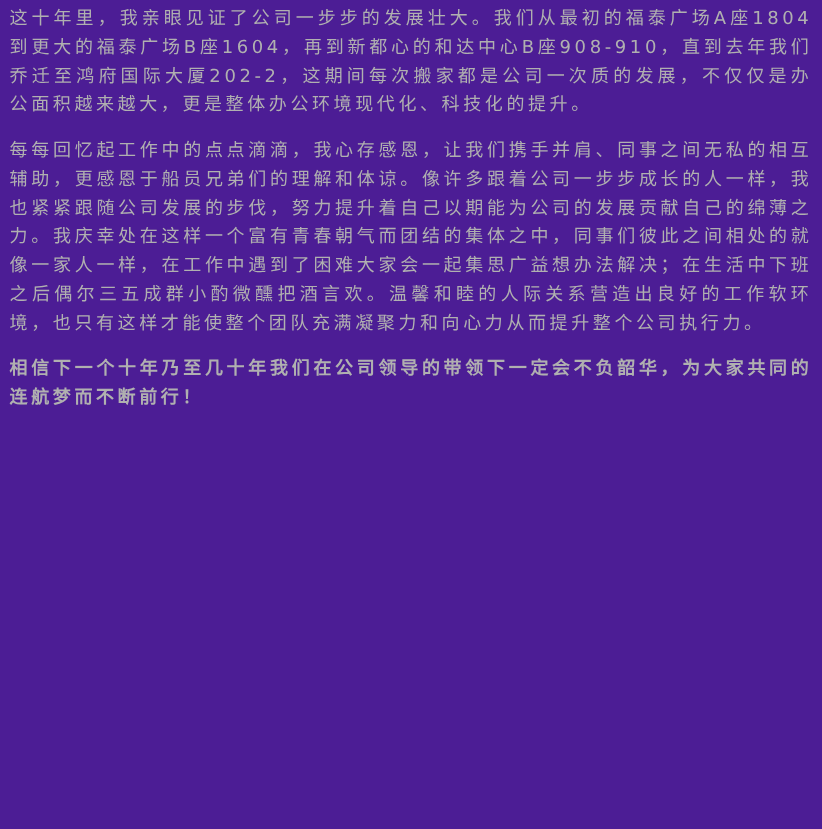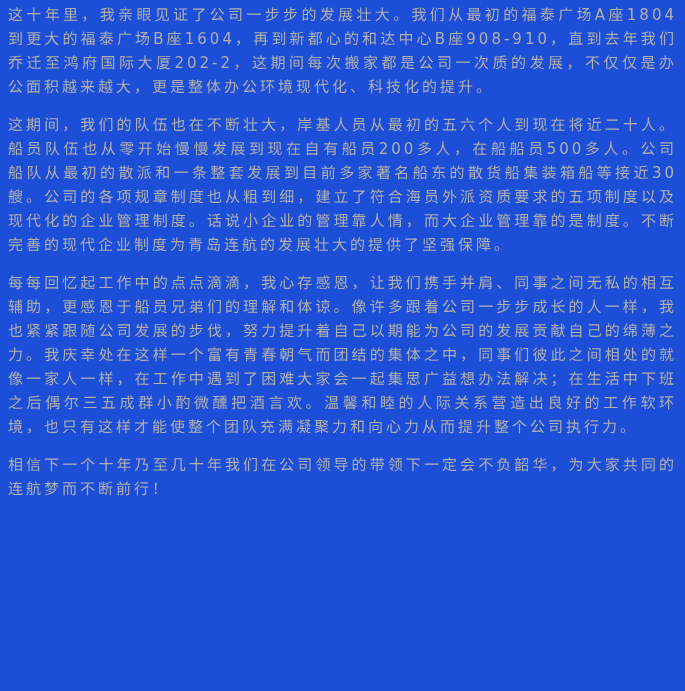--- a/index.html
+++ b/index.html
@@ -11,37 +11,37 @@
     width: 685px;
     height: 691px;
     overflow: hidden;
     font-family: "DejaVu Sans", sans-serif;
   }
   .doc-page {
     box-sizing: border-box;
     width: 685px;
     height: 691px;
     padding: 3px 8px 0 8px;
-    background: #1d4ed8;
+    background: #4c1d95;
   }
   .doc-page p.body-paragraph {
     margin: 0 0 14px 0;
     color: #b0b0b0;
     font-size: 15px;
     line-height: 24px;
     letter-spacing: 3px;
     text-align: justify;
     text-justify: inter-ideograph;
     word-break: break-all;
   }
   .doc-page p.body-paragraph:last-child {
     margin-bottom: 12px;
+    font-weight: bold;
   }
 </style>
 </head>
 <body>
 
 <div class="doc-page">
   <p class="body-paragraph">这十年里，我亲眼见证了公司一步步的发展壮大。我们从最初的福泰广场A座1804到更大的福泰广场B座1604，再到新都心的和达中心B座908-910，直到去年我们乔迁至鸿府国际大厦202-2，这期间每次搬家都是公司一次质的发展，不仅仅是办公面积越来越大，更是整体办公环境现代化、科技化的提升。</p>
-  <p class="body-paragraph">这期间，我们的队伍也在不断壮大，岸基人员从最初的五六个人到现在将近二十人。船员队伍也从零开始慢慢发展到现在自有船员200多人，在船船员500多人。公司船队从最初的散派和一条整套发展到目前多家著名船东的散货船集装箱船等接近30艘。公司的各项规章制度也从粗到细，建立了符合海员外派资质要求的五项制度以及现代化的企业管理制度。话说小企业的管理靠人情，而大企业管理靠的是制度。不断完善的现代企业制度为青岛连航的发展壮大的提供了坚强保障。</p>
   <p class="body-paragraph">每每回忆起工作中的点点滴滴，我心存感恩，让我们携手并肩、同事之间无私的相互辅助，更感恩于船员兄弟们的理解和体谅。像许多跟着公司一步步成长的人一样，我也紧紧跟随公司发展的步伐，努力提升着自己以期能为公司的发展贡献自己的绵薄之力。我庆幸处在这样一个富有青春朝气而团结的集体之中，同事们彼此之间相处的就像一家人一样，在工作中遇到了困难大家会一起集思广益想办法解决；在生活中下班之后偶尔三五成群小酌微醺把酒言欢。温馨和睦的人际关系营造出良好的工作软环境，也只有这样才能使整个团队充满凝聚力和向心力从而提升整个公司执行力。</p>
   <p class="body-paragraph">相信下一个十年乃至几十年我们在公司领导的带领下一定会不负韶华，为大家共同的连航梦而不断前行！</p>
 </div>
 
 </body></html>

